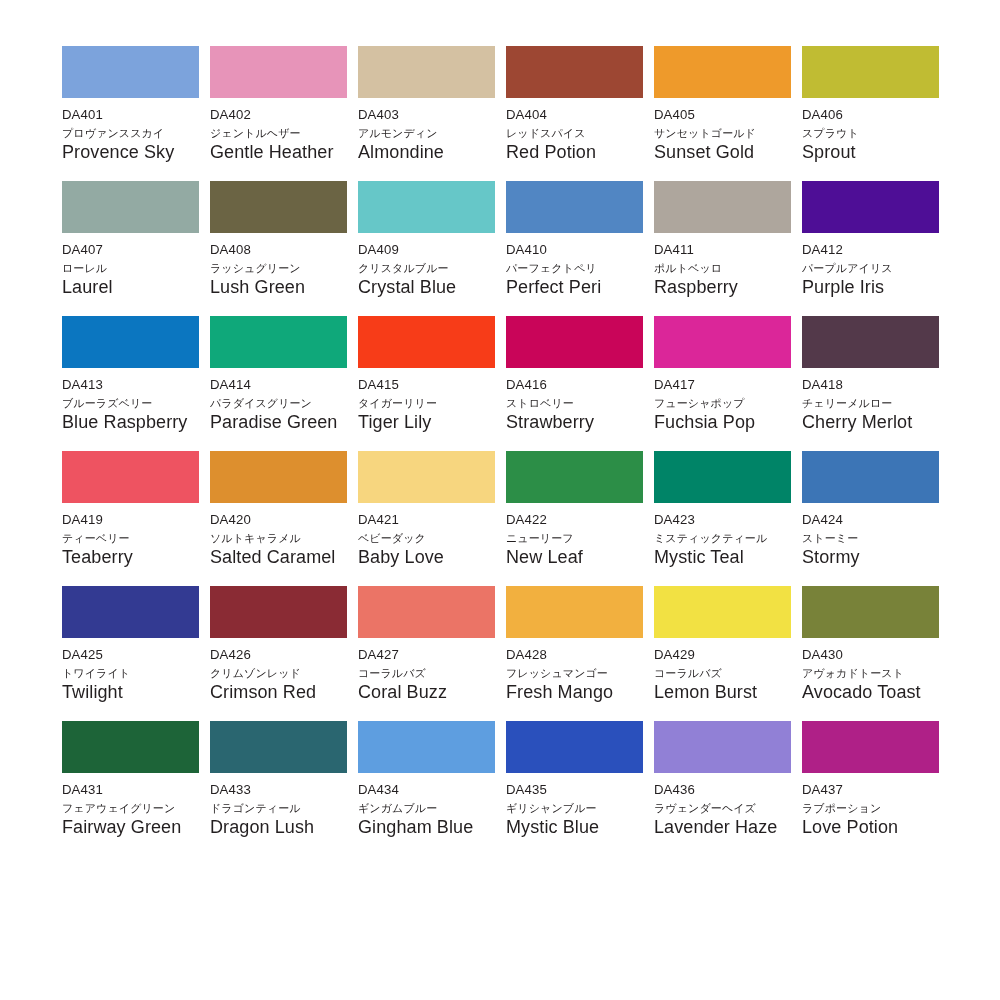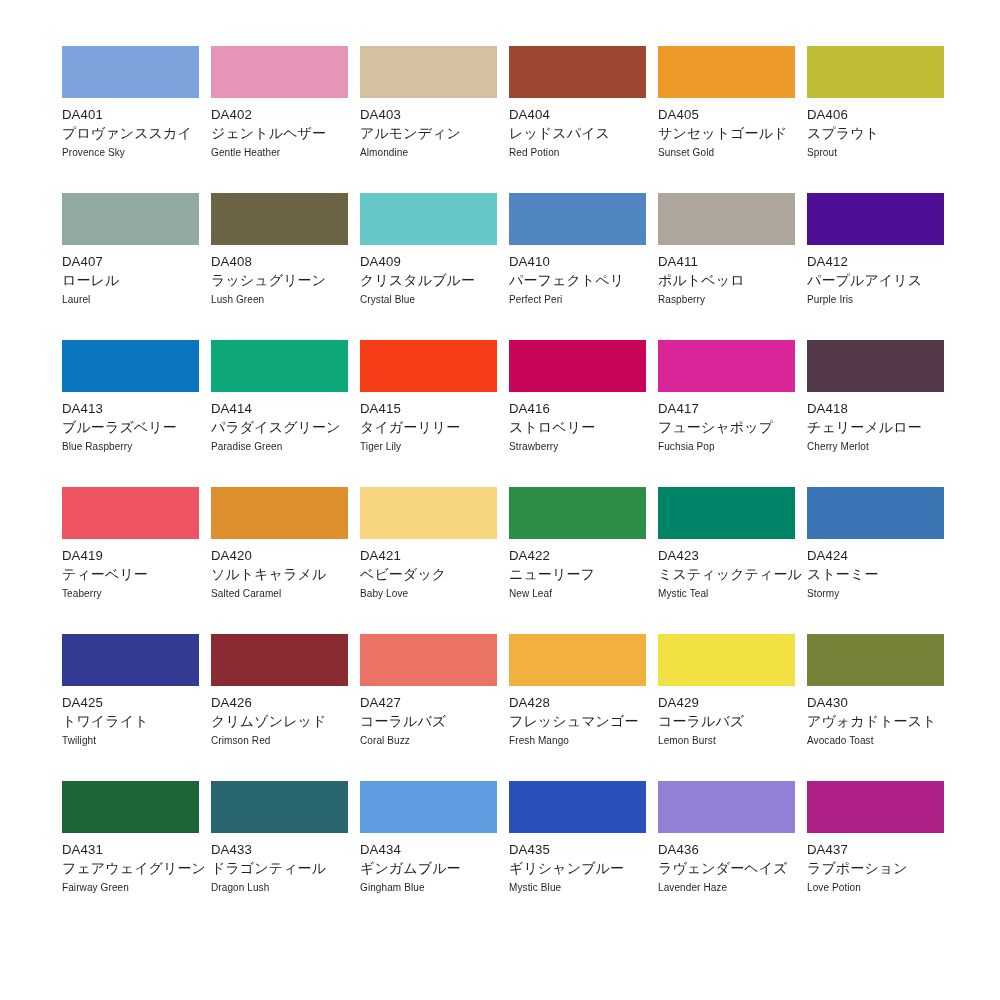--- a/index.html
+++ b/index.html
@@ -21,21 +21,20 @@
     height: 1000px;
     padding: 46px 0 0 62px;
   }
   .swatch-grid {
     display: grid;
     grid-template-columns: repeat(6, 137px);
     column-gap: 11px;
     row-gap: 0px;
     grid-auto-rows: 135px;
     width: 899px;
-    gap: 12px;
   }
   .swatch-cell {
     width: 137px;
     position: relative;
   }
   .swatch-chip {
     width: 137px;
     height: 52px;
     display: block;
   }
@@ -48,26 +47,26 @@
     display: block;
     color: #231f20;
     white-space: nowrap;
     letter-spacing: 0.1px;
   }
   .swatch-code {
     font-size: 13.2px;
     line-height: 19px;
   }
   .swatch-name-ja {
-    font-size: 14px;
+    font-size: 11px;
     line-height: 19px;
     font-family: "DejaVu Sans", "Liberation Sans", sans-serif;
   }
   .swatch-name-en {
-    font-size: 10px;
+    font-size: 18px;
     line-height: 19px;
   }
 </style>
 </head>
 <body>
 
 <div id="chart-root">
   <div class="swatch-grid">
       <div class="swatch-cell">
         <div class="swatch-chip" style="background-color: rgb(124, 163, 220);"></div>

